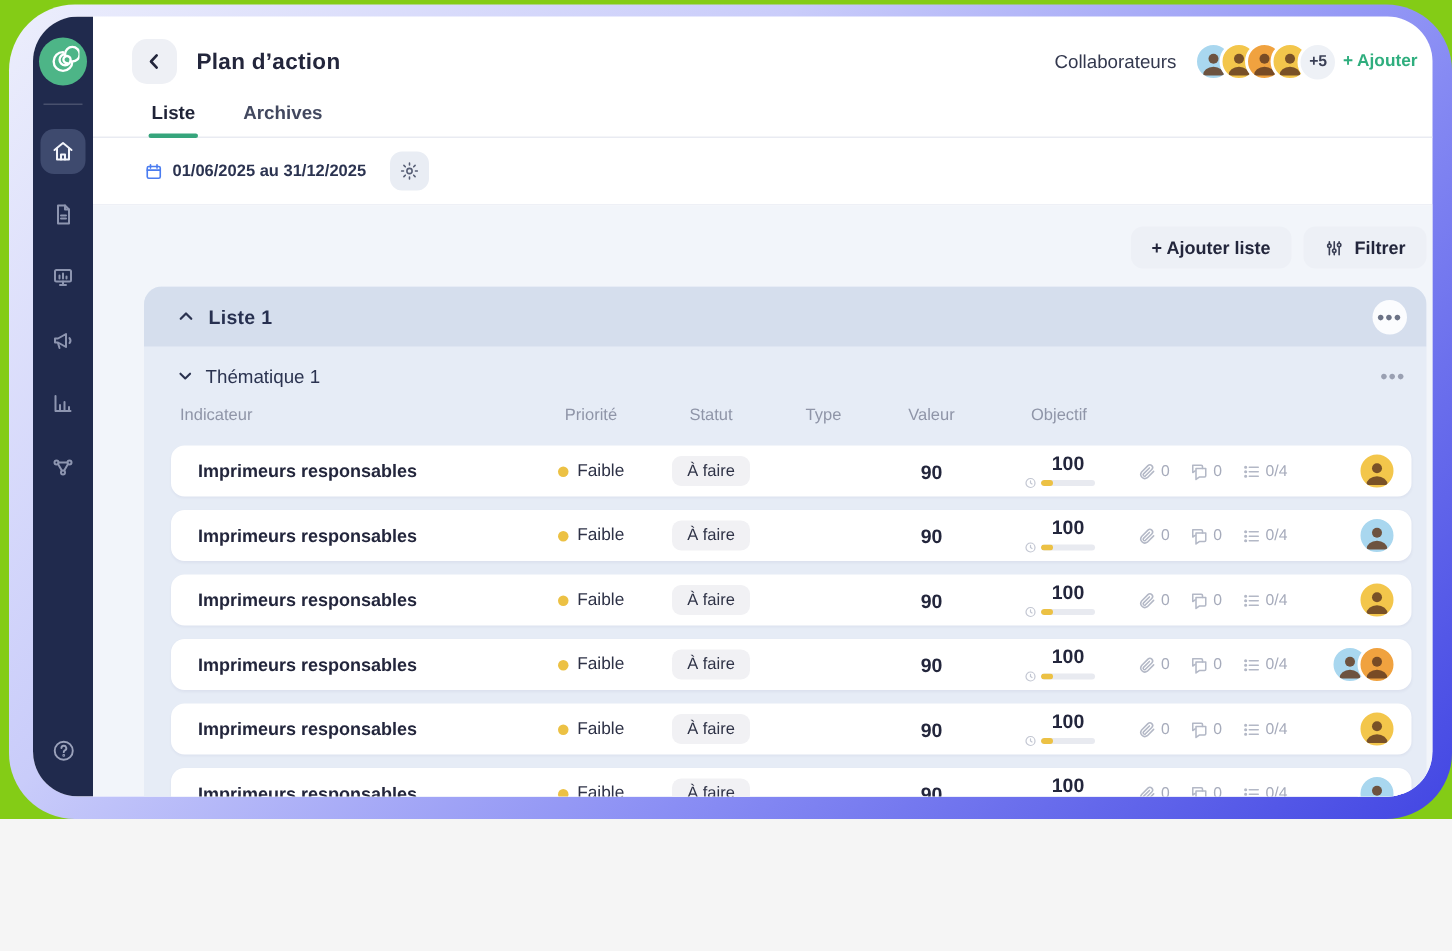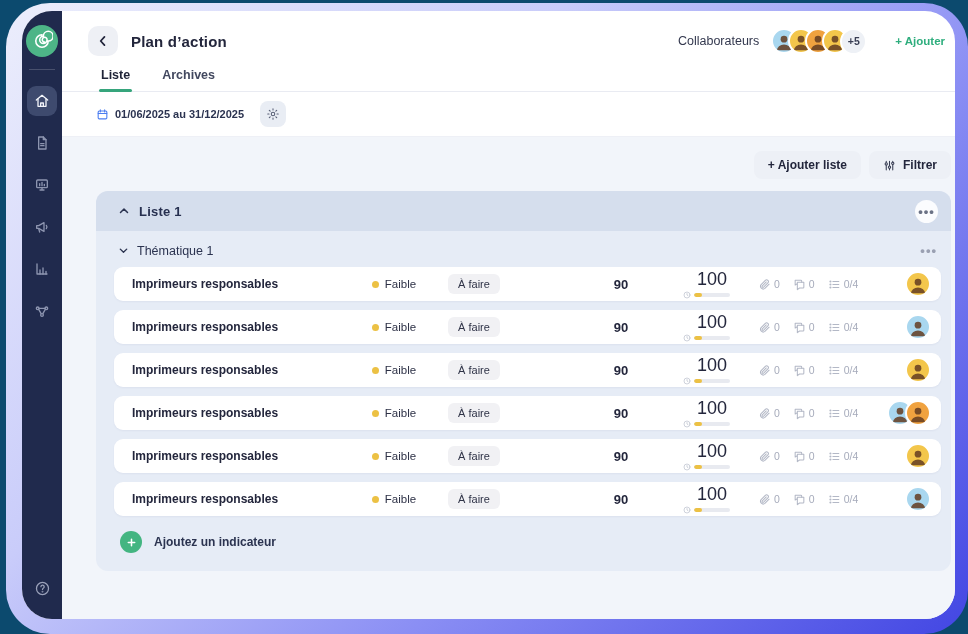--- a/index.html
+++ b/index.html
@@ -1,17 +1,17 @@
 <!DOCTYPE html>
 <html><head>
 <meta charset="utf-8">
 <style>
   * { margin:0; padding:0; box-sizing:border-box; }
   html,body { width:968px; height:634px; background:#f5f5f5; font-family:"Liberation Sans",sans-serif; }
-  .stage { position:relative; width:968px; height:634px; overflow:hidden; background:#0c4a6e; }
+  .stage { position:relative; width:968px; height:546px; overflow:hidden; background:#84cc16; }
 
   
   .frame { position:absolute; left:6px; top:3px; right:0; bottom:0;
     border-radius:44px;
     background:linear-gradient(135deg,#eceefc 0%,#c9ccfa 35%,#8a8ef4 65%,#4246e3 100%); }
   .app { position:absolute; left:16px; top:8px; right:13px; bottom:15px;
     border-radius:30px; background:#ffffff; display:flex; overflow:hidden; }
 
   
   .sidebar { width:40px; background:#202a4d; display:flex; flex-direction:column; align-items:center; padding-top:14px; flex-shrink:0; }
@@ -31,21 +31,21 @@
   .back-btn { width:30px; height:30px; border-radius:10px; background:#eef0f5; border:none; display:flex; align-items:center; justify-content:center; color:#23263c; cursor:pointer; }
   .back-btn svg { width:14px; height:14px; }
   .page-title { font-size:15px; font-weight:bold; color:#23263c; margin-left:13px; letter-spacing:.2px; }
   .collab { margin-left:auto; display:flex; align-items:center; }
   .collab-label { font-size:12.5px; color:#33384e; margin-right:12px; }
   .avatar-stack { display:flex; align-items:center; }
   .avatar { width:26px; height:26px; border-radius:50%; border:2px solid #fff; overflow:hidden; display:inline-flex; align-items:flex-end; justify-content:center; flex-shrink:0; }
   .avatar svg { width:20px; height:20px; display:block; }
   .avatar-stack .avatar + .avatar { margin-left:-9px; }
   .more-badge { width:27px; height:27px; border-radius:50%; background:#eef1f6; border:2px solid #fff; margin-left:-8px; font-size:10.5px; font-weight:bold; color:#3a3f55; display:flex; align-items:center; justify-content:center; }
-  .add-collab { font-size:11.5px; font-weight:bold; color:#2fae7e; margin-left:28px; cursor:pointer; white-space:nowrap; }
+  .add-collab { font-size:11.5px; font-weight:bold; color:#2fae7e; margin-left:3px; cursor:pointer; white-space:nowrap; }
 
   .tabs { display:flex; gap:28px; padding-left:37px; border-bottom:1px solid #e9ebf2; }
   .tab { font-size:12.5px; font-weight:bold; color:#42485f; padding:4px 2px 9px; cursor:pointer; position:relative; }
   .tab.active { color:#1f2337; }
   .tab.active::after { content:""; position:absolute; left:0; right:0; bottom:-1px; height:3px; border-radius:2px; background:#36a57c; }
 
   .filterbar { display:flex; align-items:center; padding:9px 0 9px 34px; border-bottom:1px solid #eef0f6; gap:14px; }
   .period-select { width:172px; height:26px; border:1px solid #d8dce6; border-radius:8px; background:#fff; display:flex; align-items:center; padding:0 10px; font-size:11px; font-weight:bold; color:#333a52; cursor:pointer; }
   .period-select .chev { margin-left:auto; color:#8a90a3; display:flex; }
   .period-select .chev svg { width:10px; height:10px; }
@@ -88,21 +88,21 @@
   .colheads .h.first { text-align:left; padding-left:6px; }
 
   .row { background:#fff; border-radius:9px; height:34px; margin-top:9px; box-shadow:0 1px 2px rgba(30,42,90,.05); }
   .row .name { font-size:12px; font-weight:bold; color:#23263c; padding-left:18px; }
   .cellc { display:flex; align-items:center; justify-content:center; gap:6px; }
   .prio-dot { width:7px; height:7px; border-radius:50%; background:#ecc144; }
   .prio-label { font-size:11.5px; color:#2d3146; }
   .badge { background:#f1f1f4; border-radius:6px; padding:4px 10px; font-size:11px; color:#2f3347; }
   .value { font-size:13px; font-weight:bold; color:#23263c; text-align:center; }
   .objective { display:flex; flex-direction:column; align-items:center; justify-content:center; line-height:1; }
-  .obj-num { font-size:18px; font-weight:normal; color:#23263c;margin-left:12px; }
+  .obj-num { font-size:13px; font-weight:bold; color:#23263c;margin-left:12px; }
   .obj-progress { display:flex; align-items:center; gap:3px; margin-top:3px; }
   .obj-progress .clock { color:#c2c6d2; display:flex; }
   .obj-progress .clock svg { width:8px; height:8px; }
   .track { width:36px; height:4px; border-radius:3px; background:#e8eaf0; position:relative; overflow:hidden; }
   .fill { position:absolute; left:0; top:0; bottom:0; width:8px; border-radius:3px; background:#ecc144; }
   .meta { display:flex; align-items:center; gap:13px; padding-left:4px; color:#b3b8c6; }
   .meta .m { display:flex; align-items:center; gap:3px; }
   .meta svg { width:13px; height:13px; }
   .meta i { font-style:normal; font-size:10.5px; color:#a6abbb; }
   .row-avatars { display:flex; justify-content:flex-end; padding-right:10px; }
@@ -302,20 +302,30 @@
               <div class="theme-row">
                 <span class="chev">
                   <svg viewBox="0 0 24 24" fill="none" stroke="currentColor" stroke-width="3" stroke-linecap="round" stroke-linejoin="round">
                       <polyline points="5 9 12 16 19 9"></polyline>
                     </svg>
                 </span>
                 <span class="theme-title">Thématique 1</span>
                 <button class="dots-flat"><span>•••</span></button>
               </div>
 
+              <div class="grid colheads">
+                <div class="h first">Indicateur</div>
+                <div class="h">Priorité</div>
+                <div class="h">Statut</div>
+                <div class="h">Type</div>
+                <div class="h">Valeur</div>
+                <div class="h">Objectif</div>
+                <div></div>
+                  <div></div>
+              </div>
 
               <div id="rows">
   <div class="grid row">
     <div class="name">Imprimeurs responsables</div>
     <div class="cellc">
       <span class="prio-dot"></span>
       <span class="prio-label">Faible</span>
     </div>
     <div class="cellc">
       <span class="badge">À faire</span>

